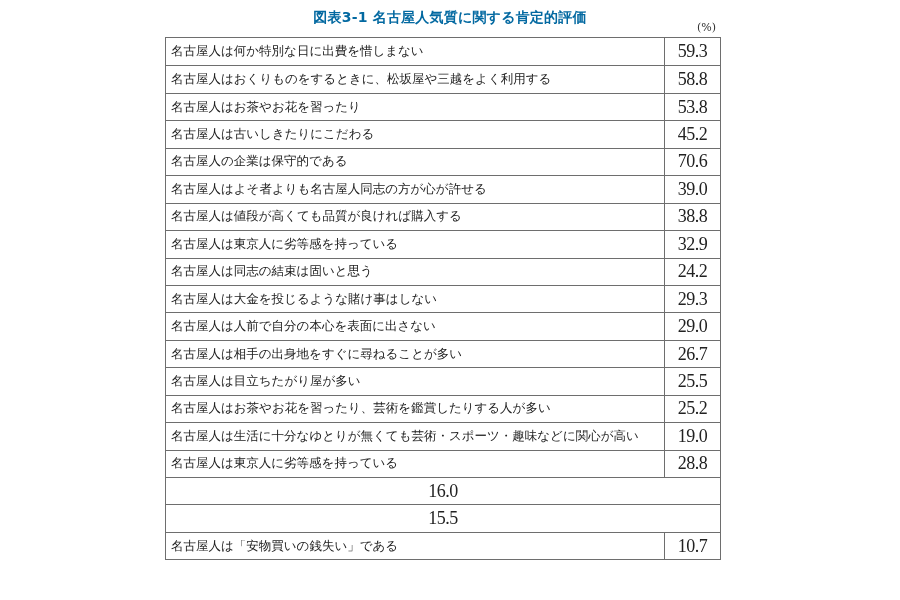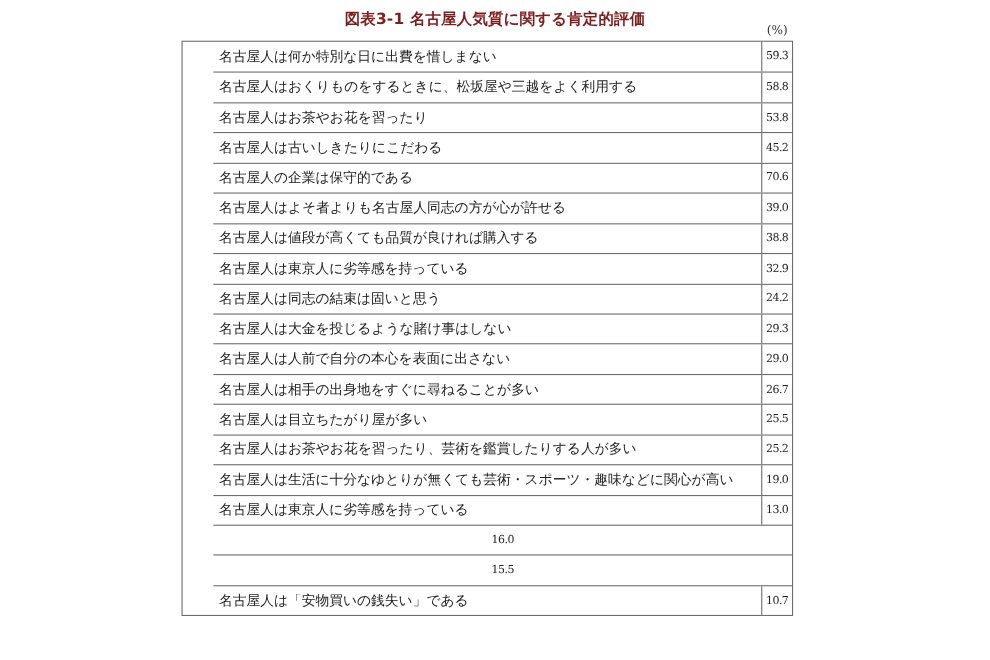--- a/index.html
+++ b/index.html
@@ -17,21 +17,21 @@
   }
   .title {
     position: absolute;
     left: 0;
     width: 900px;
     top: 9px;
     text-align: center;
     font-family: "DejaVu Sans", "Liberation Sans", sans-serif;
     font-weight: bold;
     font-size: 14px;
-    color: #7f1d1d;
+    color: #0369a1;
     letter-spacing: 0.2px;
   }
   .unit {
     position: absolute;
     left: 697px;
     top: 21px;
     font-size: 11px;
     color: #333333;
   }
   .table {
@@ -41,43 +41,43 @@
     width: 556px;
     border: 1px solid #6e6e6e;
     border-bottom: 1px solid #6e6e6e;
     box-sizing: border-box;
   }
   .row {
     display: flex;
     height: 27.45px;
     border-top: 1px solid #6e6e6e;
     box-sizing: border-box;
-    margin-left: 28px;
   }
   .row:first-child {
     border-top: none;
   }
   .cell-label {
     width: 499px;
     box-sizing: border-box;
     border-right: 1px solid #6e6e6e;
     padding-left: 5px;
     display: flex;
     align-items: center;
     font-size: 12.5px;
     white-space: nowrap;
     overflow: hidden;
   }
   .cell-value {
     flex: 1;
     display: flex;
     align-items: center;
     justify-content: center;
-    font-size: 10px;
+    font-size: 18px;
     letter-spacing: -0.5px;
+    font-family: Liberation Serif, serif;
   }
 </style>
 </head>
 <body>
 
 <div class="title">図表3-1 名古屋人気質に関する肯定的評価</div>
 <div class="unit">(%)</div>
 
 <div class="table">
   <div class="row">
@@ -135,21 +135,21 @@
   <div class="row">
       <div class="cell-label">名古屋人はお茶やお花を習ったり、芸術を鑑賞したりする人が多い</div>
       <div class="cell-value">25.2</div>
     </div>
   <div class="row">
       <div class="cell-label">名古屋人は生活に十分なゆとりが無くても芸術・スポーツ・趣味などに関心が高い</div>
       <div class="cell-value">19.0</div>
     </div>
   <div class="row">
       <div class="cell-label">名古屋人は東京人に劣等感を持っている</div>
-      <div class="cell-value">13.0</div>
+      <div class="cell-value">28.8</div>
     </div>
   <div class="row">
       <div class="cell-value">16.0</div>
     </div>
   <div class="row">
       <div class="cell-value">15.5</div>
     </div>
   <div class="row">
       <div class="cell-label">名古屋人は「安物買いの銭失い」である</div>
       <div class="cell-value">10.7</div>

